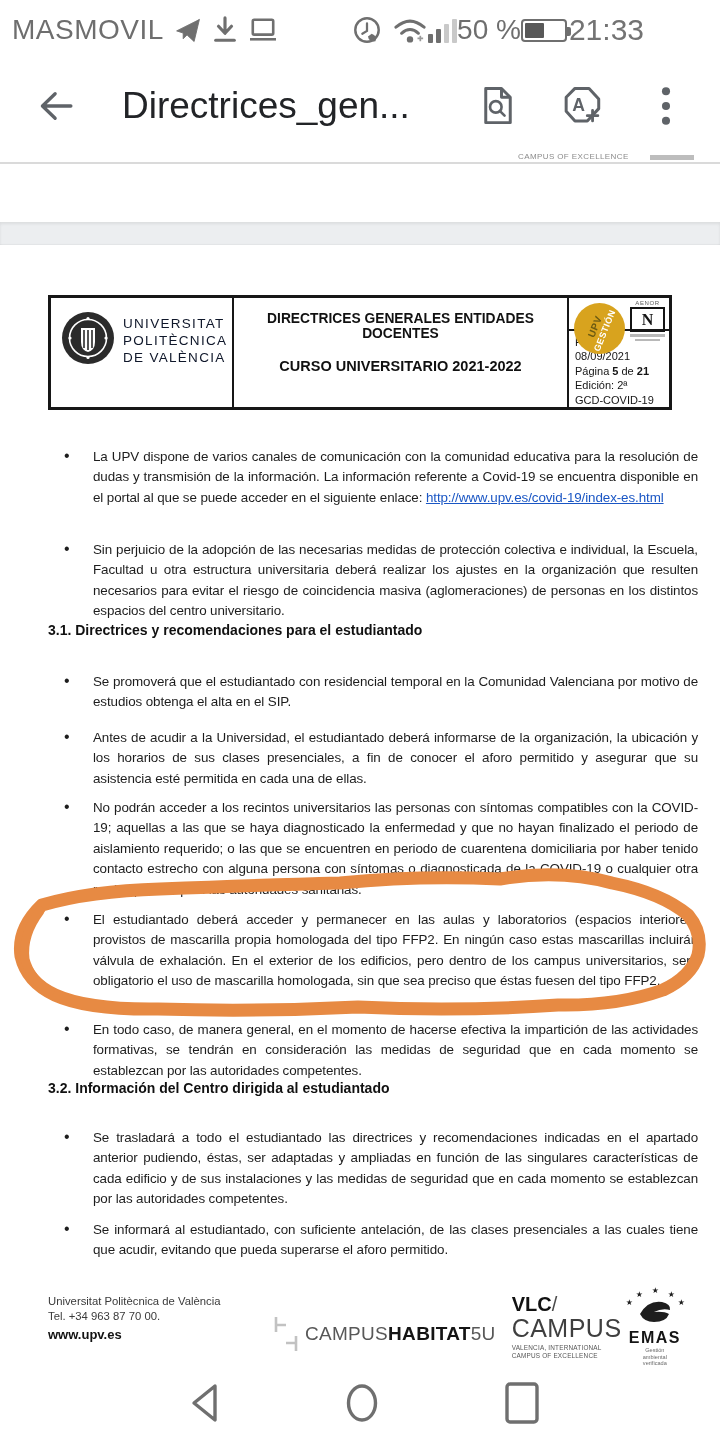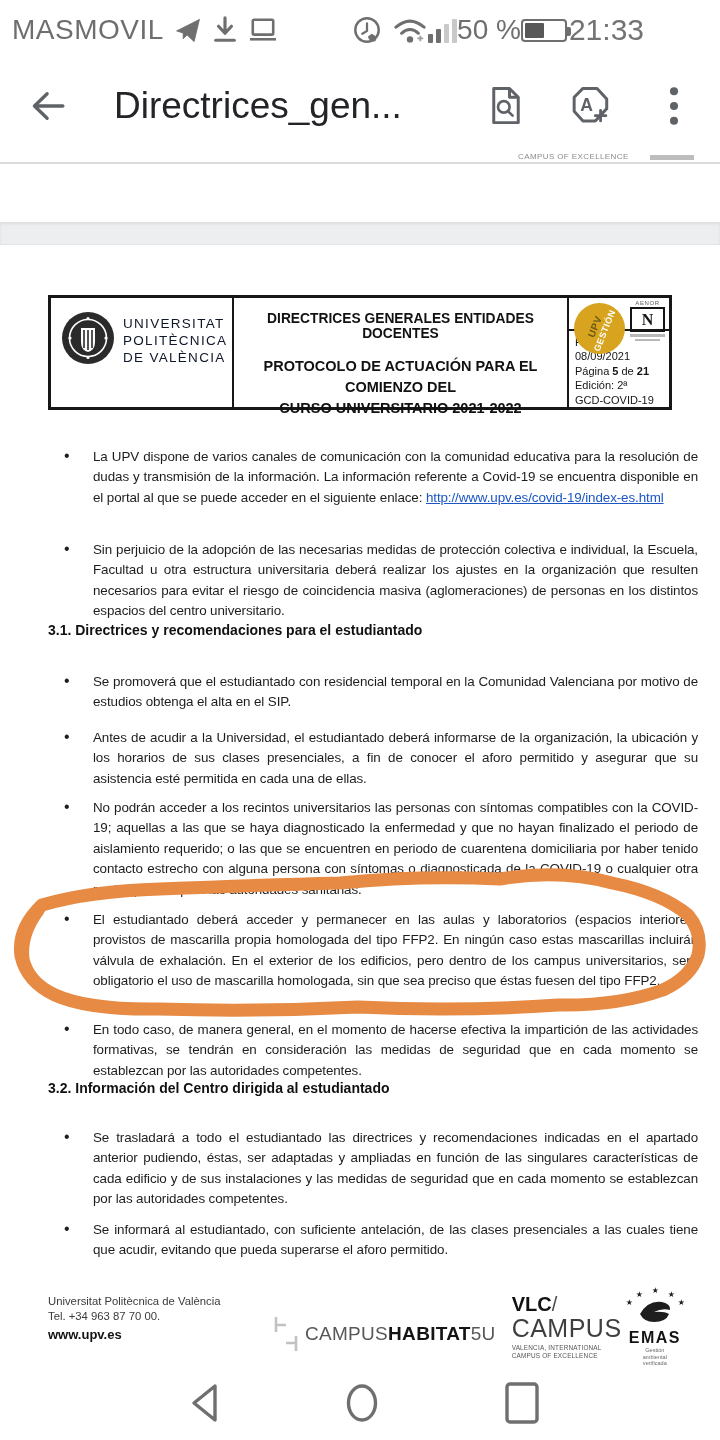--- a/index.html
+++ b/index.html
@@ -22,21 +22,21 @@
   .bars { display:flex; align-items:flex-end; gap:3px; height:26px; }
   .bars i { display:block; width:5px; border-radius:1px; }
   .b1{height:9px;background:#6f6f6f;} .b2{height:14px;background:#6f6f6f;}
   .b3{height:19px;background:#c9c9c9;} .b4{height:24px;background:#c9c9c9;}
   .battery { position:relative; width:46px; height:23px; border:2.5px solid #6f6f6f; border-radius:4px; }
   .battery .fill { position:absolute; left:2px; top:2px; bottom:2px; width:45%; background:#585858; border-radius:1px; }
   .battery .tip { position:absolute; right:-6px; top:6px; width:3.5px; height:9px; background:#6f6f6f; border-radius:0 2px 2px 0; }
   
   .app-bar {
     position:absolute; top:60px; left:0; width:720px; height:92px;
-    display:flex; align-items:center; background:#fff; padding:0 24px;
+    display:flex; align-items:center; background:#fff; padding:0 32px;
   }
   .back-btn { display:flex; width:48px; height:48px; align-items:center; justify-content:center; }
   .doc-title { font-size:37px; color:#222427; margin-left:42px; flex:0 1 auto; white-space:nowrap; }
   .ab-actions { margin-left:auto; display:flex; align-items:center; gap:40px; }
   .ab-btn { display:flex; width:44px; height:44px; align-items:center; justify-content:center; }
   
   .viewer { position:absolute; top:152px; left:0; width:720px; height:1213px; background:#fff; }
   .prev-edge { position:absolute; top:0; left:0; right:0; height:12px; border-bottom:2px solid #dadada; }
   .prev-frag { position:absolute; left:518px; top:0px; font-size:8px; color:#8b8b8b; letter-spacing:0.4px; filter:blur(0.4px); white-space:nowrap; }
   .prev-smudge { position:absolute; left:650px; top:3px; width:44px; height:5px; background:#9b9b9b; opacity:0.65; filter:blur(0.6px); }
@@ -208,21 +208,20 @@
           </svg>
           <div class="uname">
             <div>UNIVERSITAT</div>
             <div>POLITÈCNICA</div>
             <div>DE VALÈNCIA</div>
           </div>
         </div>
         <div class="tcol2">
           <div class="t1">DIRECTRICES GENERALES ENTIDADES DOCENTES</div>
           <div class="t2">
-            <div>PROTOCOLO DE ACTUACIÓN PARA EL COMIENZO DEL</div>
             <div>CURSO UNIVERSITARIO 2021-2022</div>
           </div>
         </div>
         <div class="tcol3">
           <div class="badges">
             <div class="gest-circle">
               <div class="gest-rot">
                 <span class="gest-upv">UPV</span>
                 <span class="gest-ges">GESTIÓN</span>
               </div>

